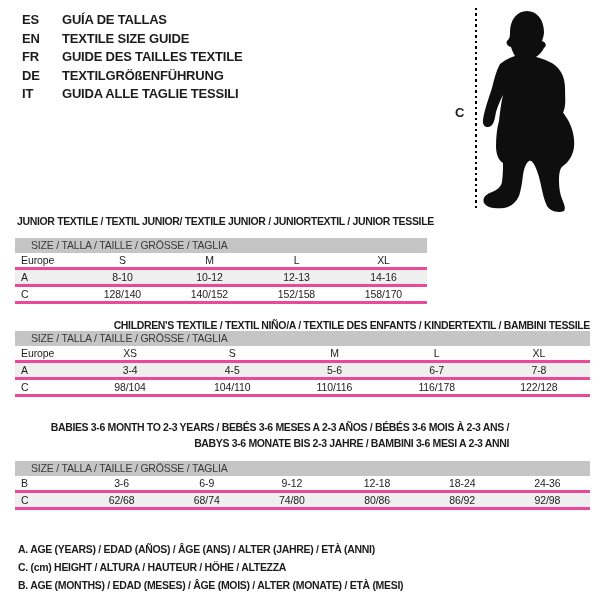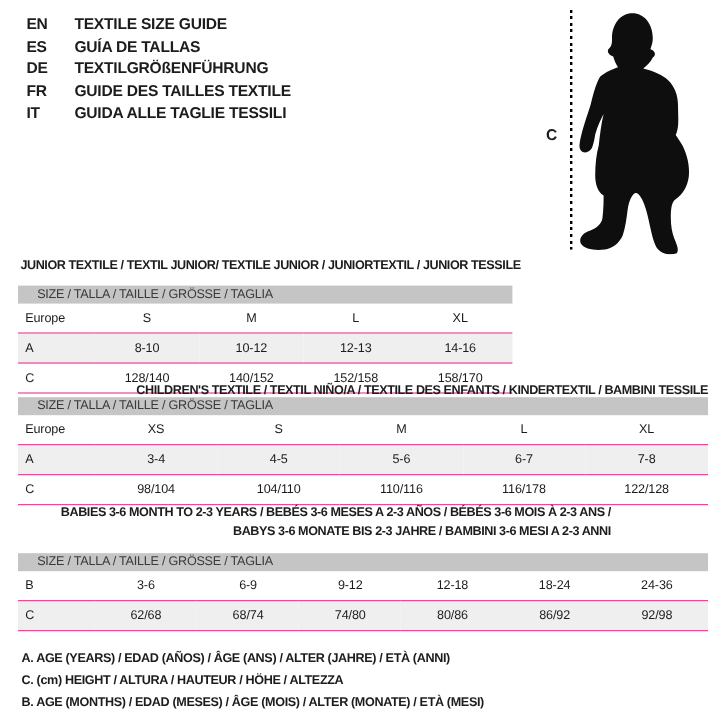--- a/index.html
+++ b/index.html
@@ -33,49 +33,49 @@
   .tb3 .t-title{white-space:normal;width:492px;line-height:16px;margin-bottom:10px;}
   .size-bar{
     background:#c5c5c5;color:#3a3a3a;font-size:10.5px;letter-spacing:-0.2px;
     height:15px;line-height:15px;padding-left:16px;
   }
   table.size-table{
     border-collapse:collapse;table-layout:fixed;width:100%;
     font-size:10.5px;letter-spacing:-0.1px;
   }
   table.size-table td{
-    height:24px;padding:0;text-align:center;vertical-align:middle;
-    border-bottom:1px solid #ec4899;
+    height:14px;padding:0;text-align:center;vertical-align:middle;
+    border-bottom:3px solid #ec4899;
   }
   table.size-table td.lbl{text-align:left;padding-left:6px;}
   col.c-label{width:64px;}
   tr.row-alt td{background:#efefef;}
   
   .legend{position:absolute;left:18px;top:540px;}
   .legend-line{font-weight:bold;font-size:10.5px;letter-spacing:-0.3px;line-height:18px;white-space:nowrap;}
 </style>
 </head>
 <body>
 
 <div class="langs">
   <div class="lang-row">
+    <span class="lang-code">ES</span>
+    <span class="lang-label">GUÍA DE TALLAS</span>
+  </div>
+  <div class="lang-row">
     <span class="lang-code">EN</span>
     <span class="lang-label">TEXTILE SIZE GUIDE</span>
   </div>
   <div class="lang-row">
-    <span class="lang-code">ES</span>
-    <span class="lang-label">GUÍA DE TALLAS</span>
+    <span class="lang-code">FR</span>
+    <span class="lang-label">GUIDE DES TAILLES TEXTILE</span>
   </div>
   <div class="lang-row">
     <span class="lang-code">DE</span>
     <span class="lang-label">TEXTILGRÖßENFÜHRUNG</span>
-  </div>
-  <div class="lang-row">
-    <span class="lang-code">FR</span>
-    <span class="lang-label">GUIDE DES TAILLES TEXTILE</span>
   </div>
   <div class="lang-row">
     <span class="lang-code">IT</span>
     <span class="lang-label">GUIDA ALLE TAGLIE TESSILI</span>
   </div>
 </div>
 
 <div class="figure">
   <div class="dotted-line"></div>
   <div class="height-label">C</div>

